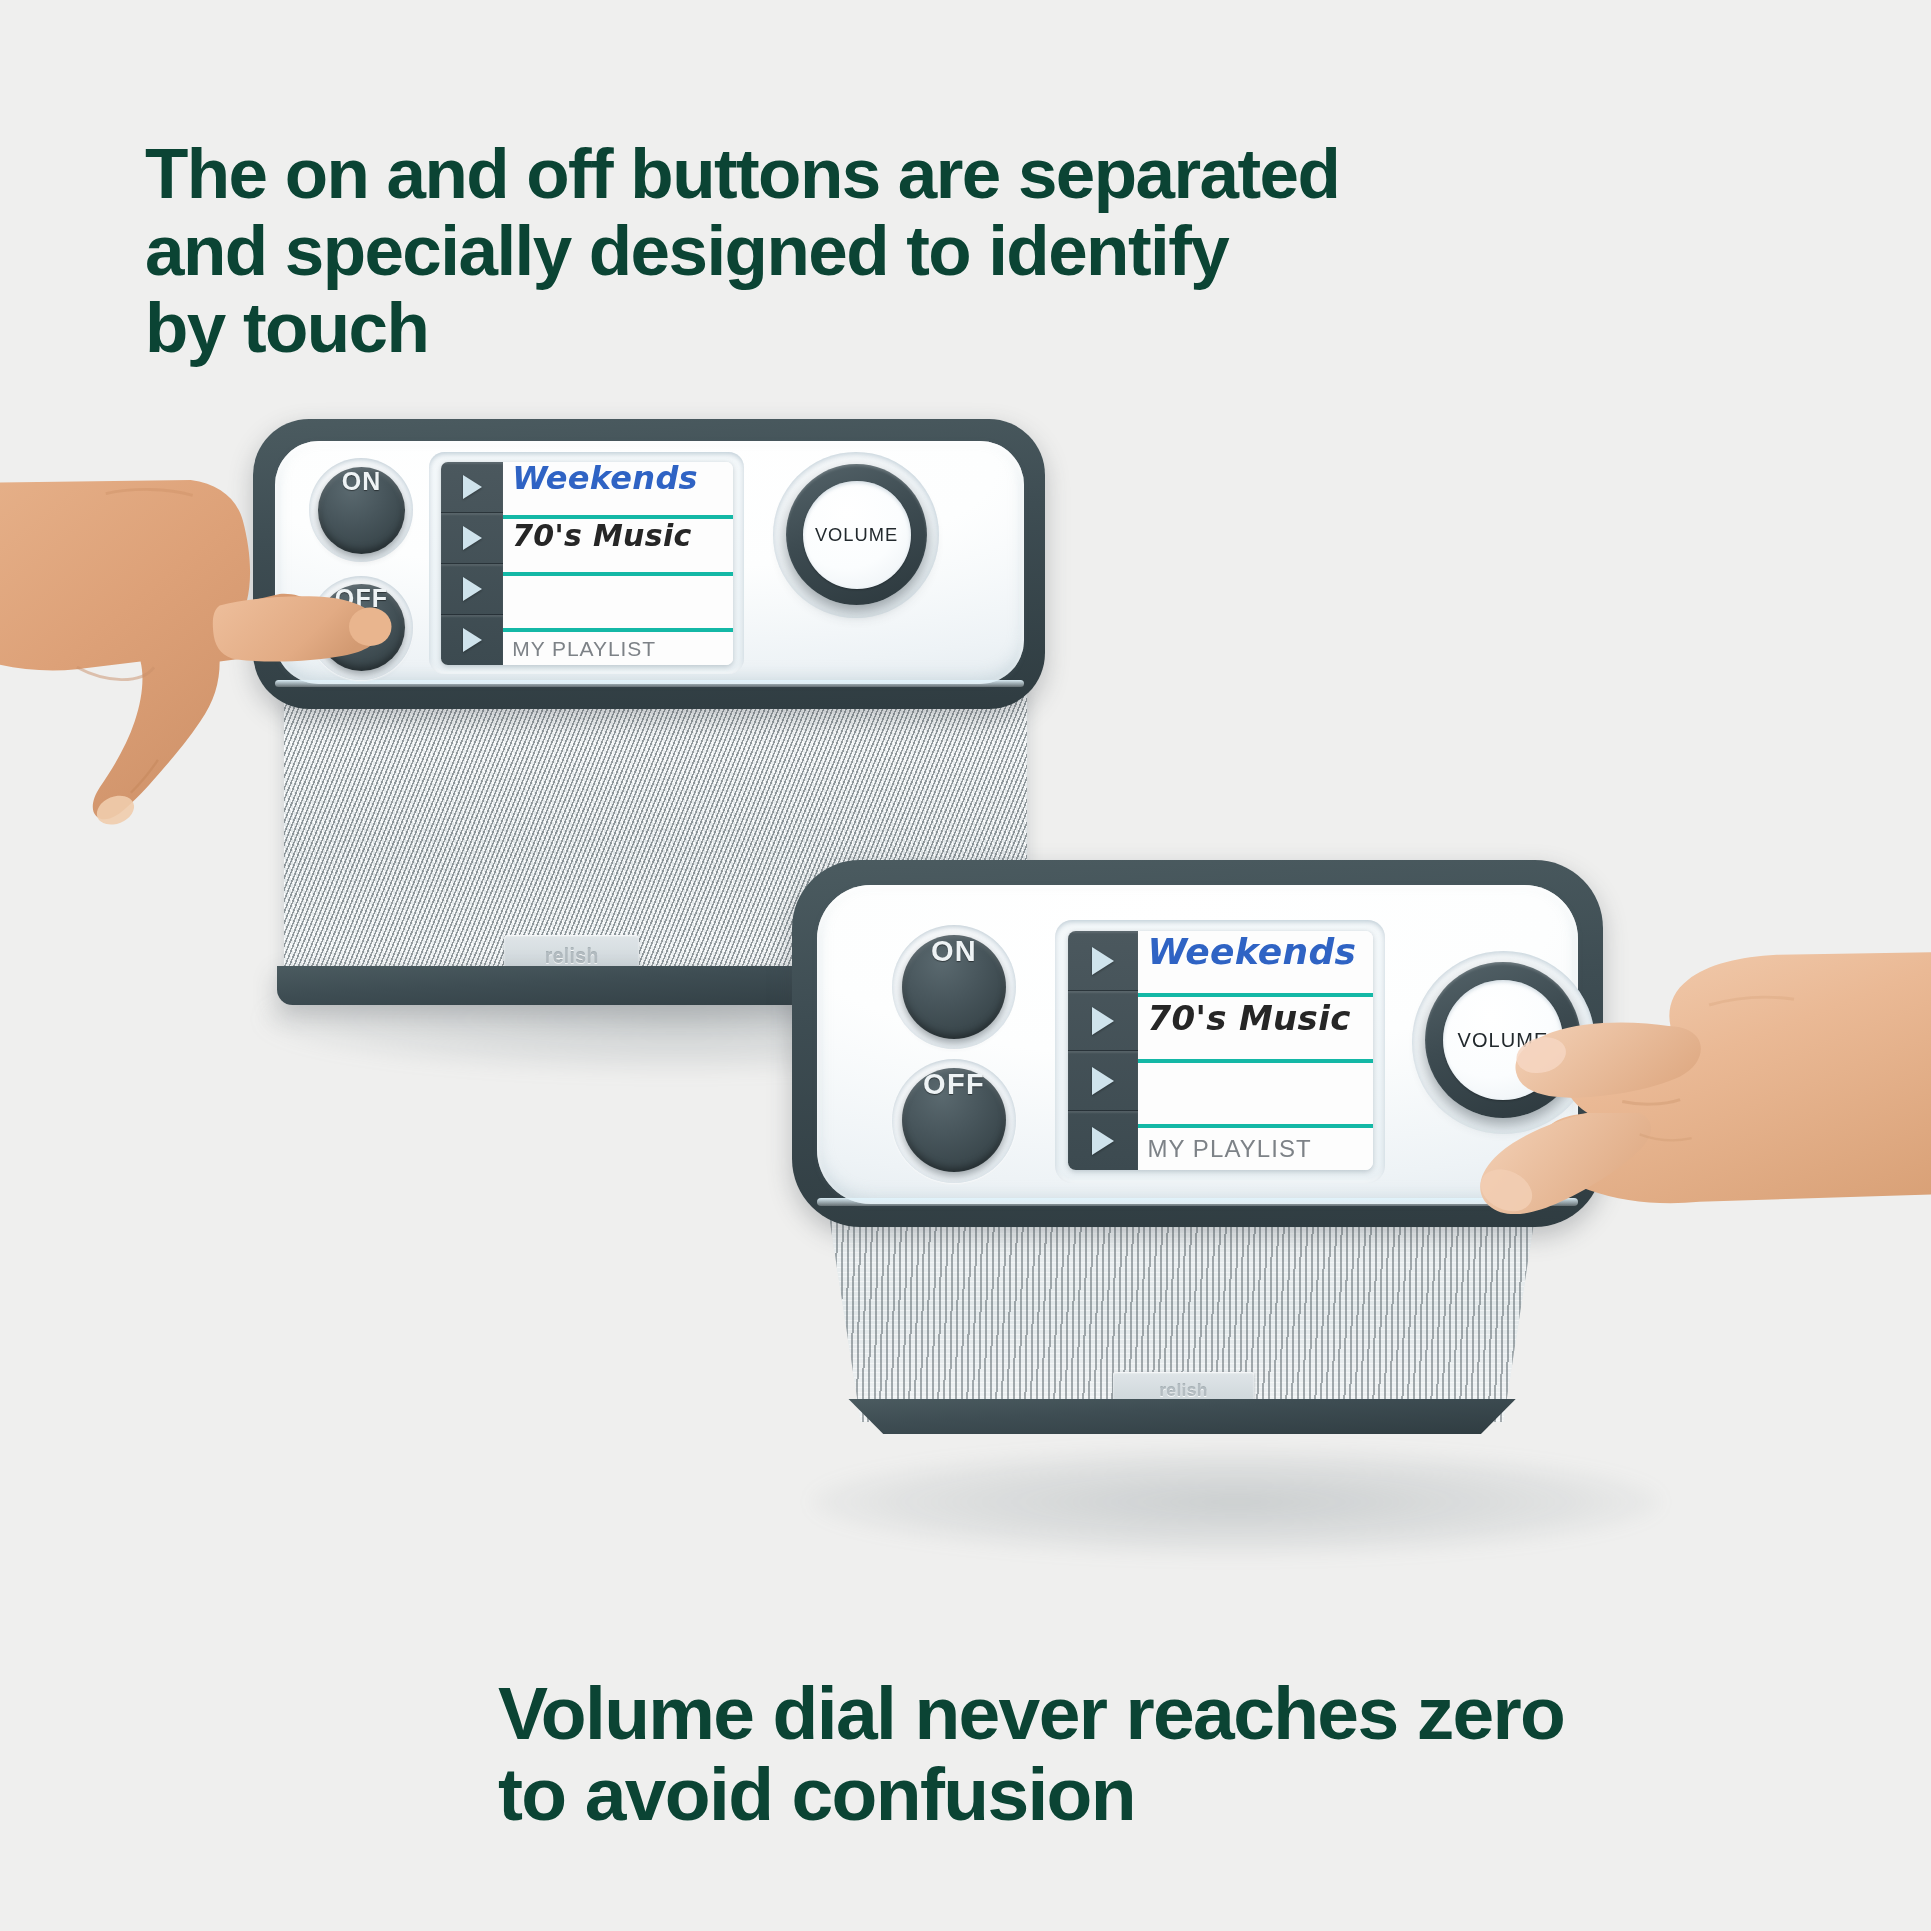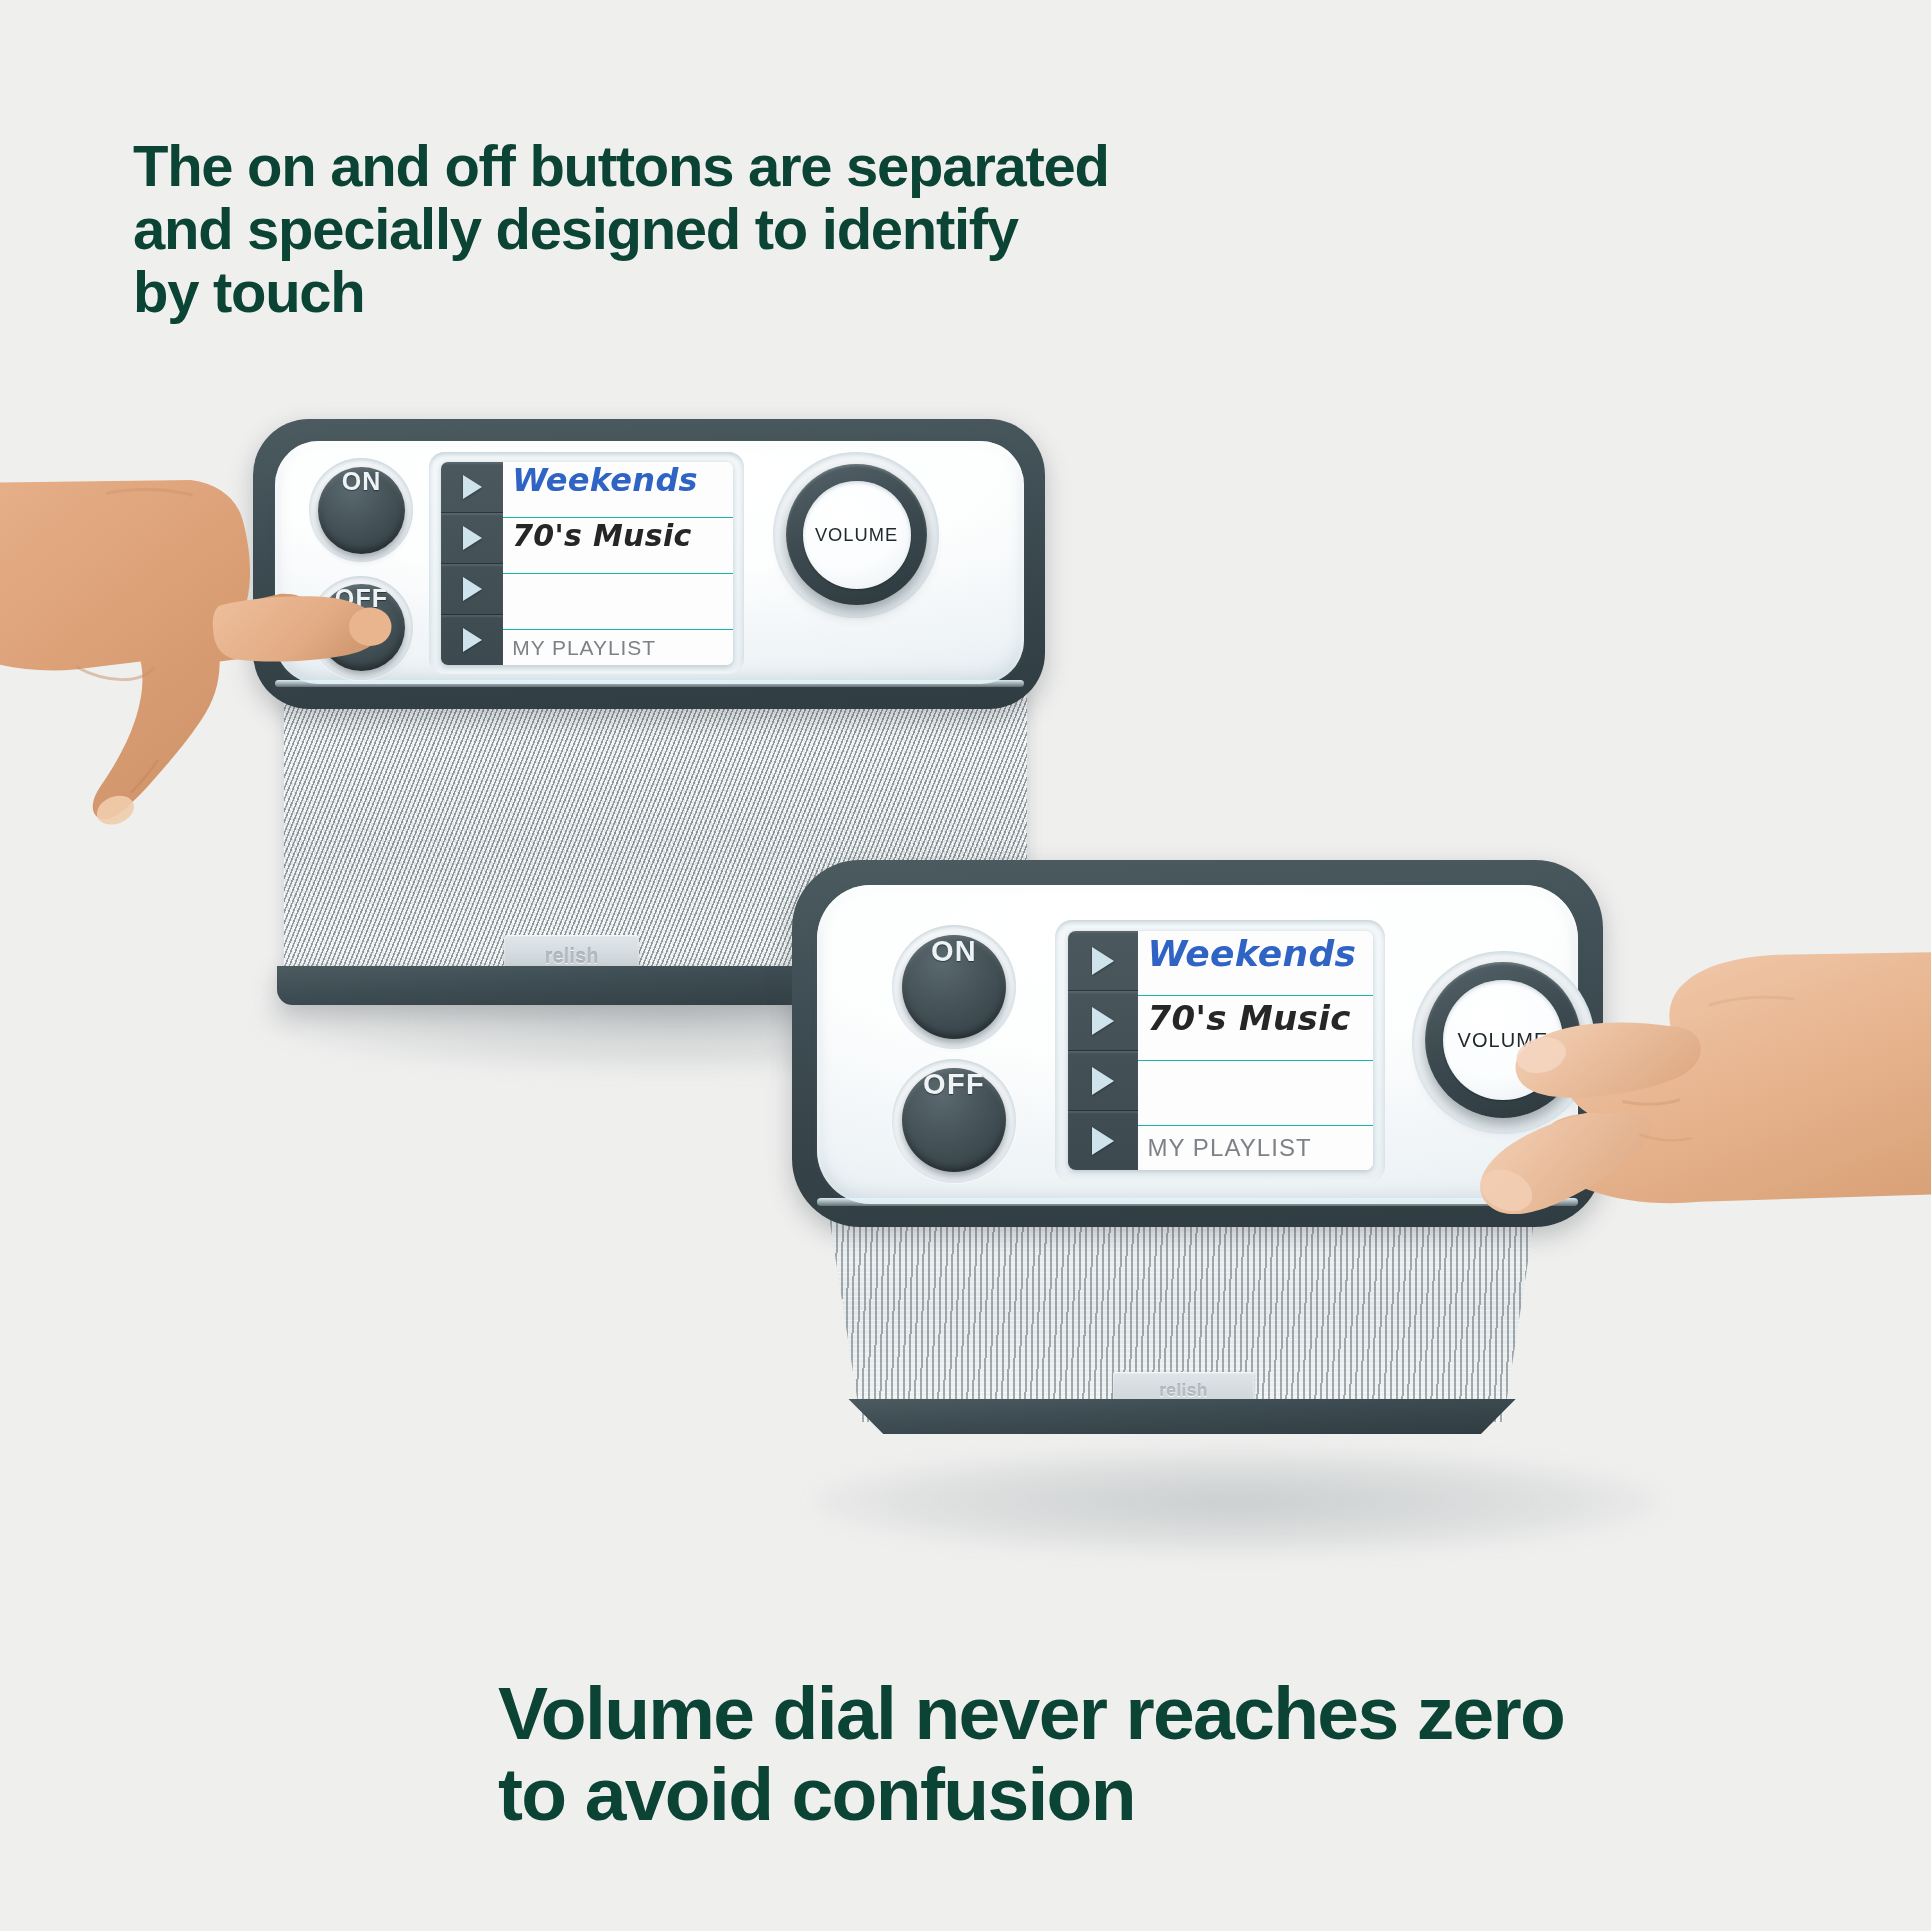--- a/index.html
+++ b/index.html
@@ -20,21 +20,21 @@
   
   .caption {
     position: absolute;
     color: #0b4434;
     font-family: "Liberation Sans", sans-serif;
     font-weight: bold;
     letter-spacing: -0.022em;
     line-height: 1.085;
     white-space: pre-line;
   }
-  #caption-top  { left: 133px; top: 135px;  font-size: 58px; }
+  #caption-top  { left: 145px; top: 135px;  font-size: 71px; }
   #caption-bottom { left: 498px; top: 1673px; font-size: 75px; }
 
   
   .device { position: absolute; }
 
   
   .bezel {
     position: absolute;
     background: linear-gradient(177deg, #4b5b60 0%, #3e4d53 38%, #2f3c41 100%);
     box-shadow: 0 9.7px 25px rgba(60,70,75,.28);
@@ -112,21 +112,21 @@
   .play-key:first-child { border-top: none; }
   .tri {
     width: 0; height: 0;
     border-style: solid;
     border-color: transparent transparent transparent #cfe3ec;
     filter: drop-shadow(0 1px 1px rgba(0,0,0,.35));
   }
   .rows { flex: 1 1 auto; display: flex; flex-direction: column; background: #fdfdfd; gap: 20px; }
   .row {
     flex: 1 1 0;
-    border-top: 1px solid #14b8a6;
+    border-top: 4px solid #14b8a6;
     display: flex; align-items: center;
     padding-left: 4%;
     overflow: hidden;
   }
   .row:first-child { border-top: none; }
   .hw {
     font-family: "DejaVu Sans", sans-serif;
     font-weight: bold;
     font-style: italic;
     letter-spacing: .01em;

